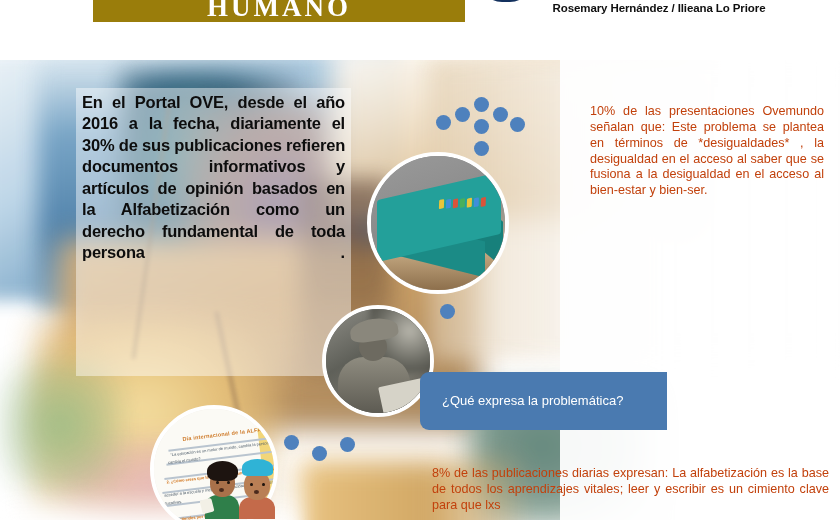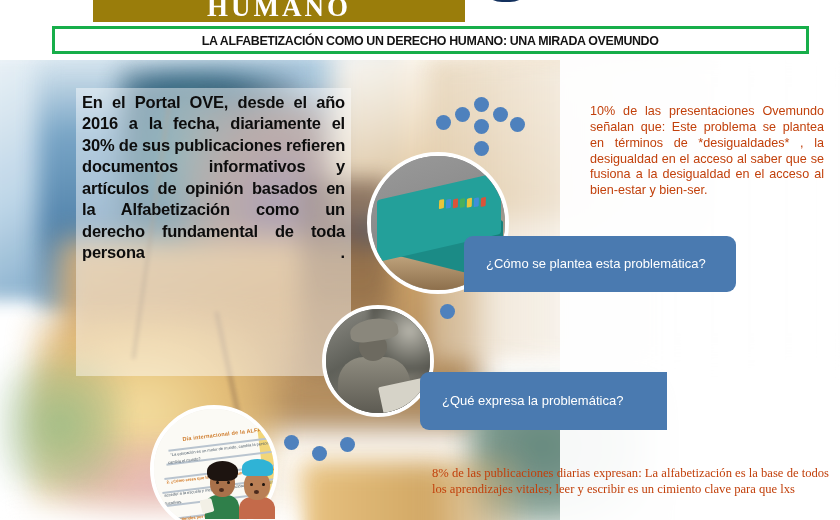--- a/index.html
+++ b/index.html
@@ -351,21 +351,21 @@
   .rtext {
     position: absolute;
     font-size: 12.6px;
     line-height: 1.26;
     color: #c2410c;
     text-align: justify;
     text-align-last: left;
   }
   .rtext-1 { left: 590px; top: 104px; width: 234px; }
   .rtext-2 { left: 611px; top: 316px; width: 222px; }
-  .rtext-3 { left: 432px; top: 466px; width: 397px; font-family: Liberation Serif, serif; }
+  .rtext-3 { left: 432px; top: 466px; width: 397px; }
 </style>
 </head>
 <body>
 
 <div id="stage">
 
   <div class="art-canvas">
     <div class="art-layer art-sky"></div>
     <div class="art-layer art-blue-col"></div>
     <div class="art-layer art-teal"></div>
@@ -387,25 +387,23 @@
 
   <div class="header-band"></div>
 
   <div class="gold-banner">
     <div class="gold-banner-text">HUMANO</div>
   </div>
 
   <div class="logo-area">
     <div class="logo-blob-a"></div>
 
-  </div>
-
-  <div class="title-bar">
-    <div class="title-bar-text">LA ALFABETIZACIÓN COMO UN DERECHO HUMANO: UNA MIRADA OVEMUNDO</div>
-  </div>
+    <div class="authors">Rosemary Hernández / Ilieana Lo Priore</div>
+  </div>
+
 
   <div class="dot" style="left:436px; top:115px;"></div>
   <div class="dot" style="left:455px; top:107px;"></div>
   <div class="dot" style="left:474px; top:97px;"></div>
   <div class="dot" style="left:493px; top:107px;"></div>
   <div class="dot" style="left:510px; top:117px;"></div>
   <div class="dot" style="left:474px; top:119px;"></div>
   <div class="dot" style="left:474px; top:141px;"></div>
 
   <div class="dot" style="left:440px; top:304px;"></div>
@@ -478,23 +476,20 @@
     <div class="kid" style="left:34px; top:0;">
       <div class="kid-body" style="left:0px; top:42px; width:36px; height:22px; background:#c46a4a;"></div>
       <div class="kid-face" style="left:5px; top:16px; width:26px; height:29px; background:#b97f55;"></div>
       <div class="kid-hair" style="left:3px; top:4px; width:31px; height:17px; background:#2fb3d6;border-radius:50% 50% 20% 20%;"></div>
       <div class="kid-eye" style="left:11px; top:28px;"></div>
       <div class="kid-eye" style="left:23px; top:28px;"></div>
       <div class="kid-mouth" style="left:15px; top:35px;"></div>
     </div>
   </div>
 
-  <div class="bubble bubble-1">
-    <span>¿Cómo se plantea esta problemática?</span>
-  </div>
   <div class="bubble bubble-2">
     <span>¿Qué expresa la problemática?</span>
   </div>
 
   <div class="rtext rtext-1">
     <span>10% de las presentaciones Ovemundo señalan que: Este problema se plantea en términos de *desigualdades* , la desigualdad en el acceso al saber que se fusiona a la desigualdad en el acceso al bien-estar y bien-ser.</span>
   </div>
   <div class="rtext rtext-3">
     <span>8% de las publicaciones diarias expresan: La alfabetización es la base de todos los aprendizajes vitales; leer y escribir es un cimiento clave para que lxs</span>
   </div>

